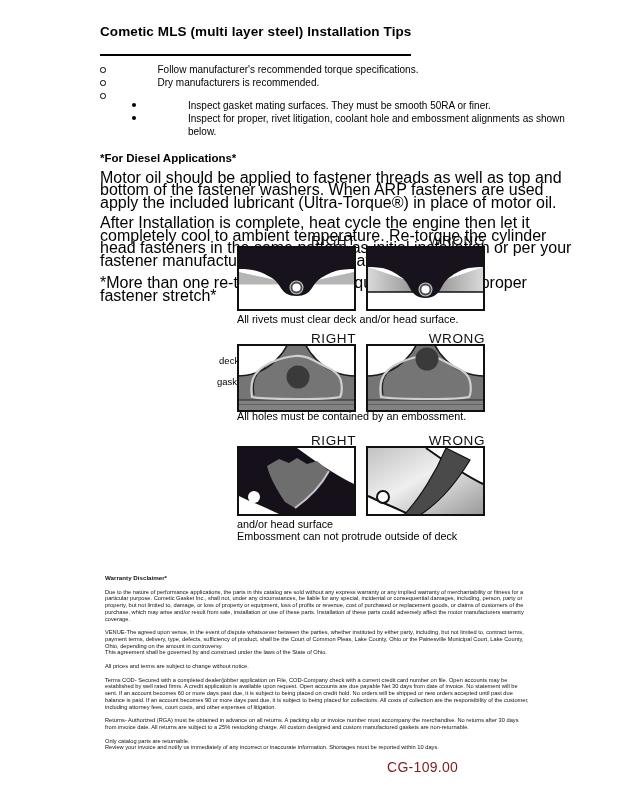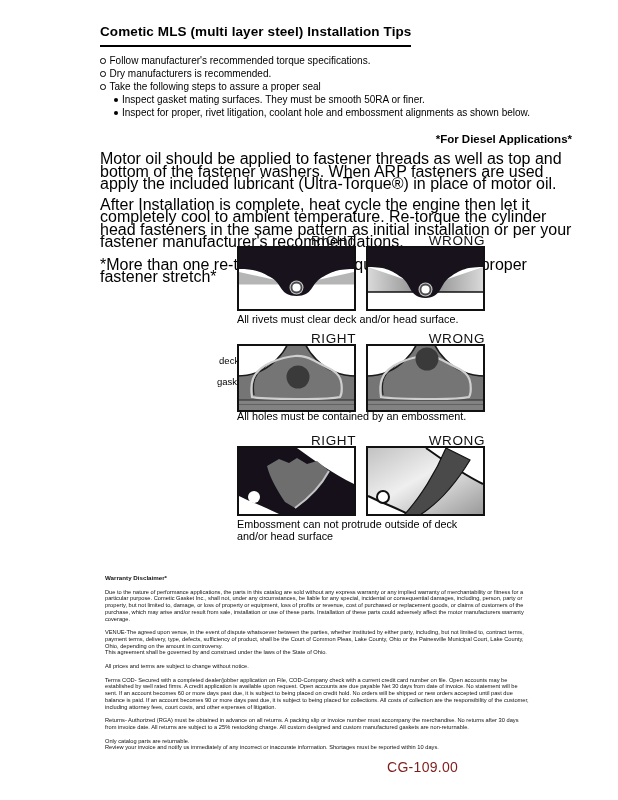--- a/index.html
+++ b/index.html
@@ -1,29 +1,29 @@
 <!DOCTYPE html>
 <html><head>
 <meta charset="utf-8">
 <style>
   html,body{margin:0;padding:0;background:#e8e8e8;}
   .page{position:relative;width:618px;height:800px;background:#ffffff;color:#000;
         font-family:"Liberation Sans",sans-serif;overflow:hidden;margin:0 auto;}
   
   .main{position:absolute;left:100px;top:22px;width:472px;}
   .title{display:inline-block;font-size:13.5px;font-weight:bold;letter-spacing:.1px;
-         border-bottom:2px solid #000;padding-bottom:6px;margin:0;}
+         border-bottom:2px solid #000;padding-bottom:15px;margin:0;}
   .bullets{margin-top:7px;font-size:10px;line-height:13px;}
-  .b-row{display:flex;align-items:flex-start;}
-  .b-row.sub{margin-left:14px;}
+  .b-row{display:flex;align-items:flex-start;gap:48px;}
+  .b-row.sub{margin-left:32px;}
   .b-open{flex:0 0 auto;width:3.5px;height:3.5px;border:1px solid #000;border-radius:50%;
           margin:4px 4px 0 0;}
   .b-fill{flex:0 0 auto;width:4px;height:4px;background:#000;border-radius:50%;
           margin:4.5px 4px 0 0;}
-  .h2{font-size:11.5px;font-weight:bold;margin:14px 0 0 0;text-align:right;}
+  .h2{font-size:11.5px;font-weight:bold;margin:14px 0 0 0;}
   .main p.body{font-size:16px;line-height:12.5px;margin:8px 0 0 0;}
   .main p.note{margin-top:10px;}
   
   .diag{position:absolute;left:100px;width:460px;height:112px;}
   .dlabel{position:absolute;top:1px;width:119px;text-align:right;font-size:13.5px;
           letter-spacing:.6px;color:#111;}
   .dlabel.l{left:137px}.dlabel.r{left:266px}
   .dbox{position:absolute;top:14px;}
   .dbox.l{left:137px}.dbox.r{left:266px}
   .dcaption{position:absolute;left:137px;font-size:10.8px;line-height:12px;color:#000;}
@@ -56,21 +56,20 @@
       <div class="b-row">
         <span class="b-open"></span>
         <span>Follow manufacturer's recommended torque specifications.</span>
       </div>
       <div class="b-row">
         <span class="b-open"></span>
         <span>Dry manufacturers is recommended.</span>
       </div>
       <div class="b-row">
         <span class="b-open"></span>
-        <span>Take the following steps to assure a proper seal</span>
       </div>
       <div class="b-row sub">
         <span class="b-fill"></span>
         <span>Inspect gasket mating surfaces.  They must be smooth 50RA or finer.</span>
       </div>
       <div class="b-row sub">
         <span class="b-fill"></span>
         <span>Inspect for proper, rivet litigation, coolant hole and embossment alignments as shown below.</span>
       </div>
     </div>
@@ -186,22 +185,22 @@
       <rect x="1" y="1" width="117" height="68" fill="#ffffff" stroke="#111" stroke-width="2"></rect>
       <path d="M2,2 L60,2 C74,12 96,28 117,38 L117,68 L42,68 C28,61 14,56 2,50 Z" fill="url(#bandg)"></path>
       <path d="M60,2 C74,12 96,28 117,38" fill="none" stroke="#111" stroke-width="2"></path>
       <path d="M2,50 C14,56 28,61 42,68" fill="none" stroke="#111" stroke-width="2"></path>
       <path d="M80,2 L104,14 C92,34 74,56 54,69 L38,69 C54,52 70,26 80,2 Z" fill="#4a4a4a" stroke="#111" stroke-width="1.2"></path>
       <circle cx="17" cy="51" r="6" fill="#ffffff" stroke="#111" stroke-width="2"></circle>
       <rect x="1" y="1" width="117" height="68" fill="none" stroke="#111" stroke-width="2"></rect>
     </svg>
 
     <div class="dcaption">
+      <div>and/or head surface</div>
       <div>Embossment can not protrude outside of deck</div>
-      <div>and/or head surface</div>
     </div>
   </section>
 
   <section class="fineprint">
     <p class="fp-h">Warranty Disclaimer*</p>
     <p class="fp">Due to the nature of performance applications, the parts in this catalog are sold without any express warranty or any implied warranty of merchantability or fitness for a particular purpose.  Cometic Gasket Inc., shall not, under any circumstances, be liable for any special, incidental or consequential damages, including, person, party or property, but not limited to, damage, or loss of property or equipment, loss of profits or revenue, cost of purchased or replacement goods, or claims of customers of the purchase, which may arise and/or result from sale, installation or use of these parts.  Installation of these parts could adversely affect the motor manufacturers warranty coverage.</p>
     <p class="fp-tight">VENUE-The agreed upon venue, in the event of dispute whatsoever between the parties, whether instituted by either party, including, but not limited to, contract terms, payment terms, delivery, type, defects, sufficiency of product, shall be the Court of Common Pleas, Lake County, Ohio or the Painesville Municipal Court, Lake County, Ohio, depending on the amount in controversy.</p>
     <p class="fp">This agreement shall be governed by and construed under the laws of the State of Ohio.</p>
     <p class="fp">All prices and terms are subject to change without notice.</p>
     <p class="fp">Terms COD- Secured with a completed dealer/jobber application on File, COD-Company check with a current credit card number on file.  Open accounts may be established by well rated firms.  A credit application is available upon request.  Open accounts are due payable Net 30 days from date of invoice.  No statement will be sent.  If an account becomes 60 or more days past due, it is subject to being placed on credit hold.  No orders will be shipped or new orders accepted until past due balance is paid.  If an account becomes 90 or more days past due, it is subject to being placed for collections.  All costs of collection are the responsibility of the customer, including attorney fees, court costs, and other expenses of litigation.</p>

